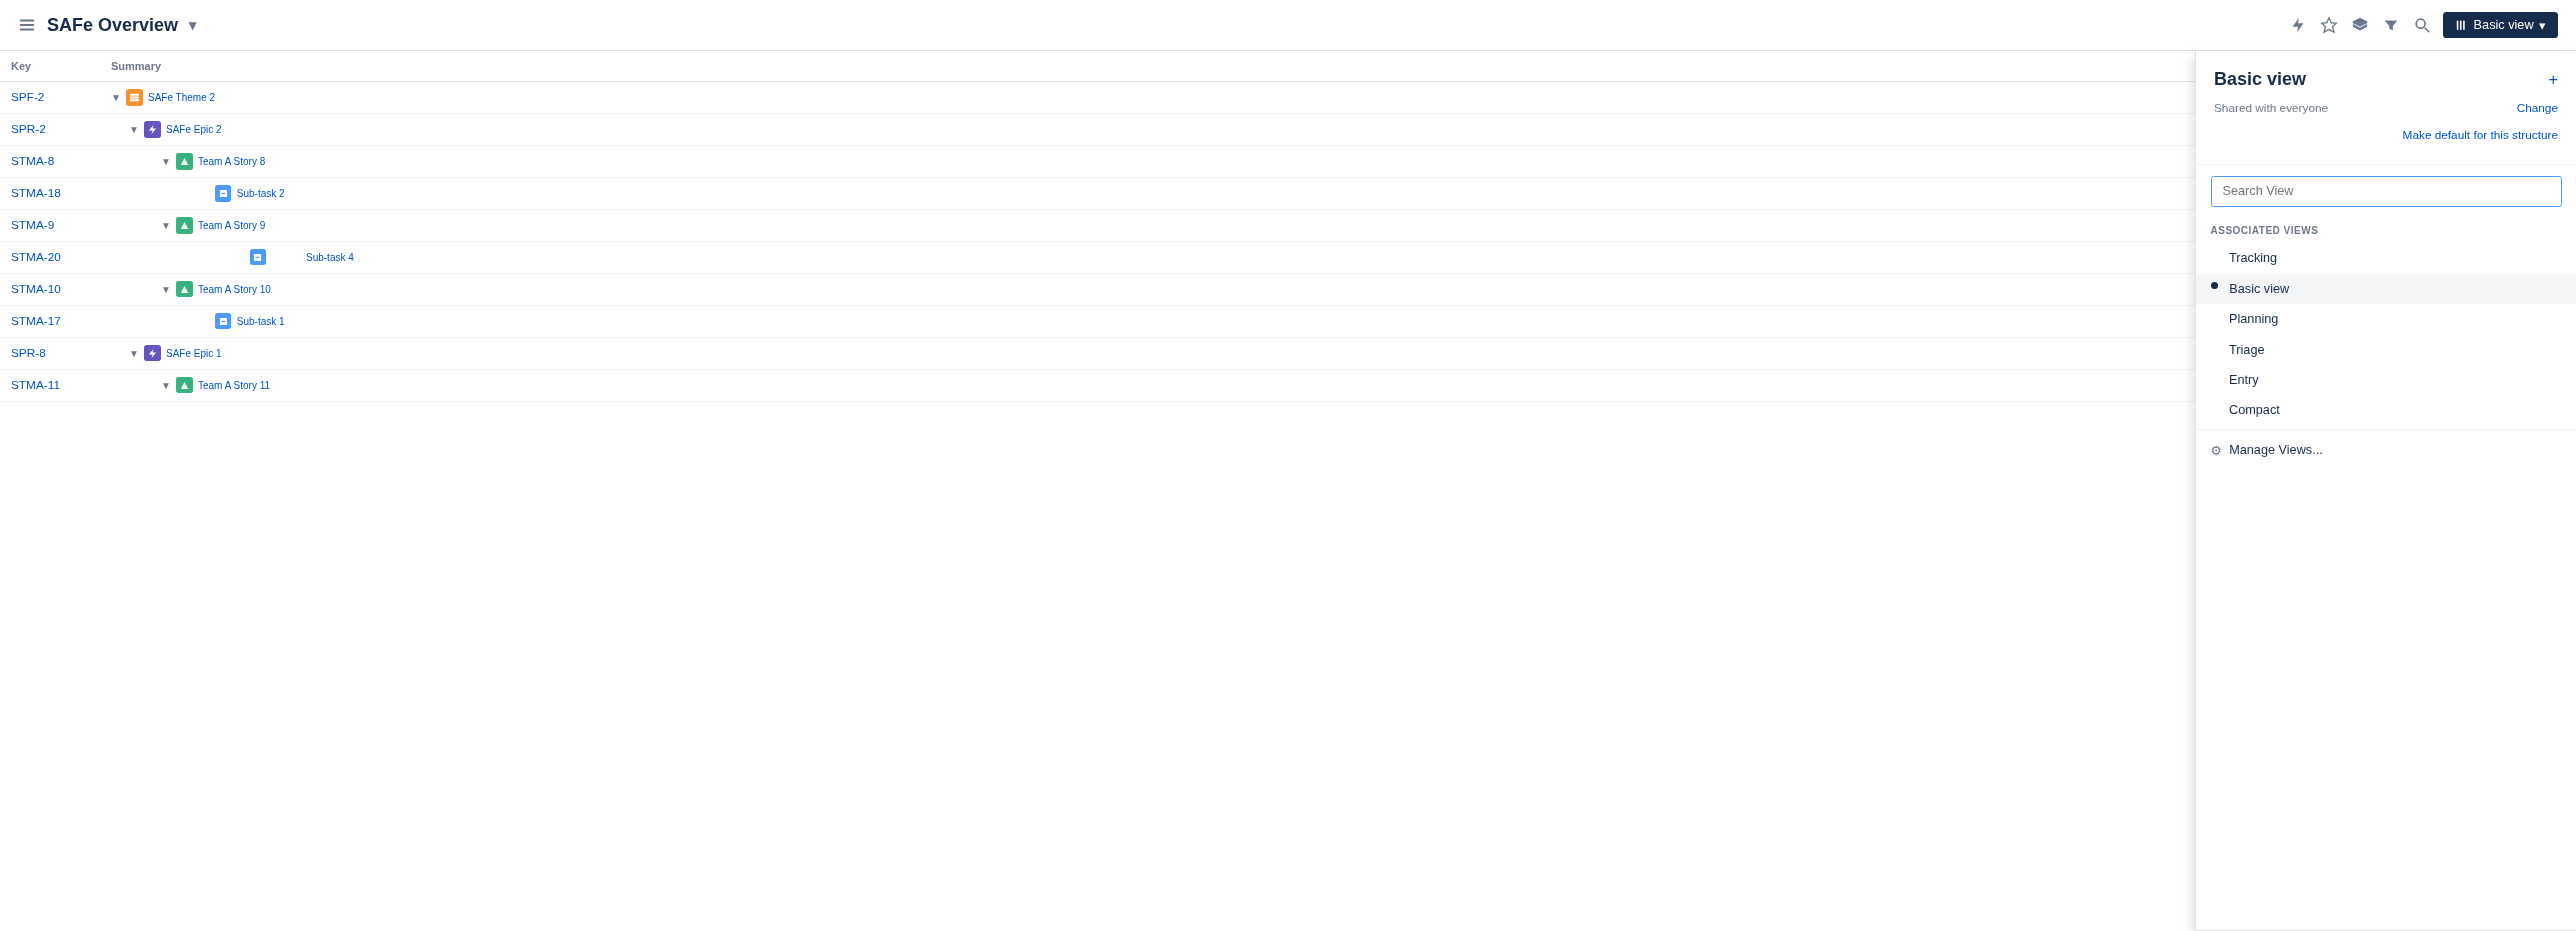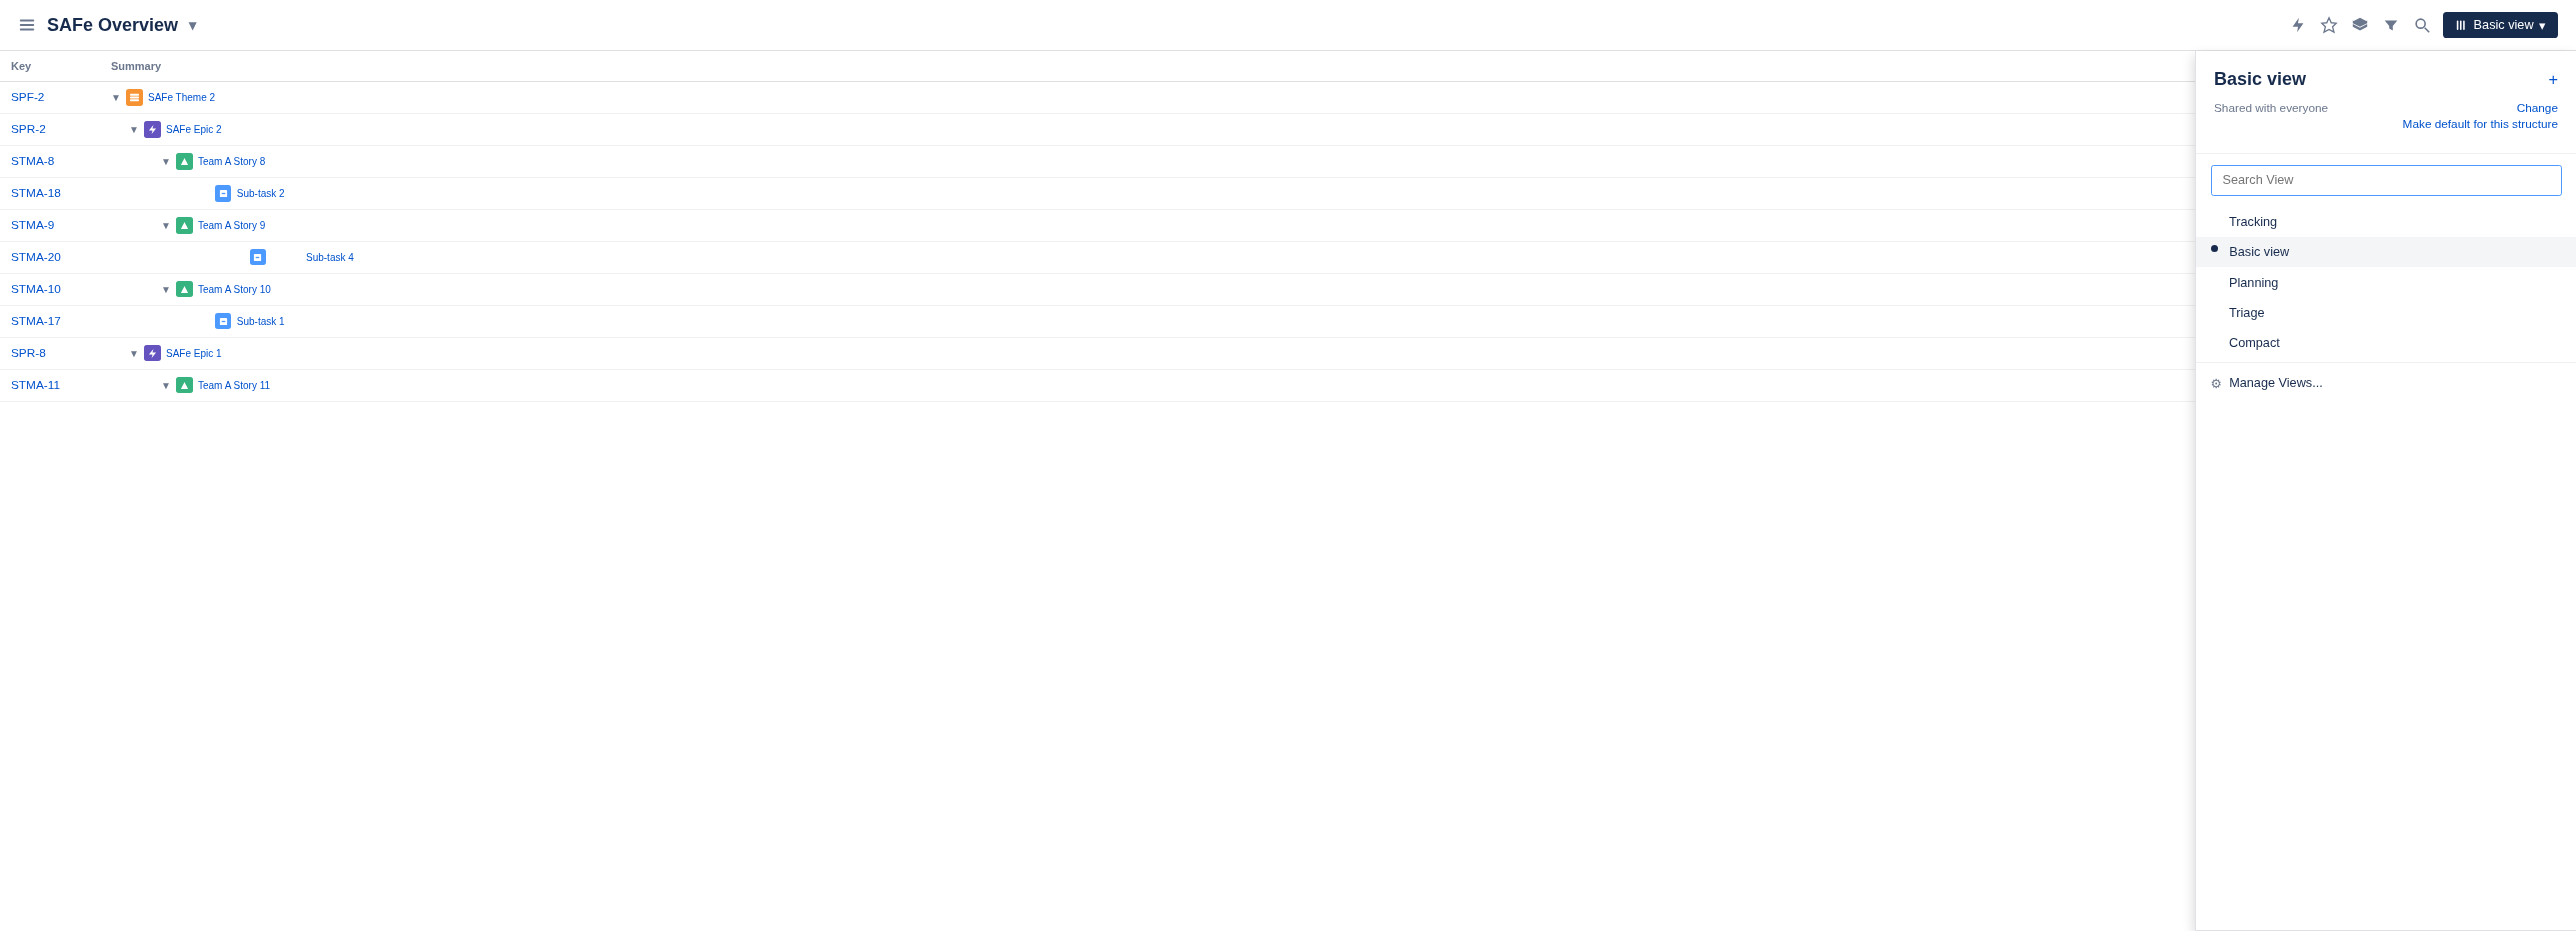--- a/index.html
+++ b/index.html
@@ -56,21 +56,21 @@
 
     
     .dropdown-panel {
       position: fixed; top: 51px; right: 0; width: 381px; background: #fff;
       border-left: 0.9px solid #dfe1e6; border-bottom: 0.9px solid #dfe1e6;
       box-shadow: -1.8px 3.6px 11px rgba(0,0,0,0.15); z-index: 100; height: calc(100vh - 51px); overflow-y: auto;
     }
     .panel-header { padding: 18px 18px 11px; border-bottom: 0.9px solid #f0f0f0; }
     .panel-title { font-size: 18px; font-weight: 600; color: #172b4d; display: flex; align-items: center; justify-content: space-between; margin-bottom: 11px; }
     .panel-plus { color: #0052cc; font-size: 16.3px; cursor: pointer; border: none; background: none; }
-    .shared-row { display: flex; align-items: center; justify-content: space-between; margin-bottom: 2px; }
+    .shared-row { display: flex; align-items: center; justify-content: space-between; margin-bottom: 13px; }
     .shared-text { color: #6b778c; font-size: 11.8px; }
     .change-link { color: #0052cc; font-size: 11.8px; text-decoration: none; cursor: pointer; }
     .default-link { color: #0052cc; font-size: 11.8px; text-decoration: none; cursor: pointer; display: block; text-align: right; margin-bottom: 11px; }
 
     .search-input-wrap { padding: 11px 14.5px; }
     .search-input {
       width: 100%; padding: 7.3px 11px; border: 1.8px solid #4c9aff; border-radius: 2.7px; font-size: 12.7px;
       outline: none; color: #b91c1c;
     }
 
@@ -378,34 +378,38 @@
       <span class="shared-text">Shared with everyone</span>
       <a class="change-link">Change</a>
     </div>
     <a class="default-link">Make default for this structure</a>
   </div>
 
   <div class="search-input-wrap">
     <input type="text" class="search-input" placeholder="Search View" style="">
   </div>
 
+  <div class="assoc-label">ASSOCIATED VIEWS</div>
 
   <div id="views-list">
       <div class="view-item">
         <span>Tracking</span>
       </div>
       <div class="view-item active">
         <span class="view-item-dot"></span>
         <span>Basic view</span>
       </div>
       <div class="view-item">
         <span>Planning</span>
       </div>
       <div class="view-item">
         <span>Triage</span>
+      </div>
+      <div class="view-item">
+        <span>Entry</span>
       </div>
       <div class="view-item">
         <span>Compact</span>
       </div>
     </div>
 
   <hr class="divider">
 
   <div class="manage-views">
     <span class="gear-icon">⚙</span>

